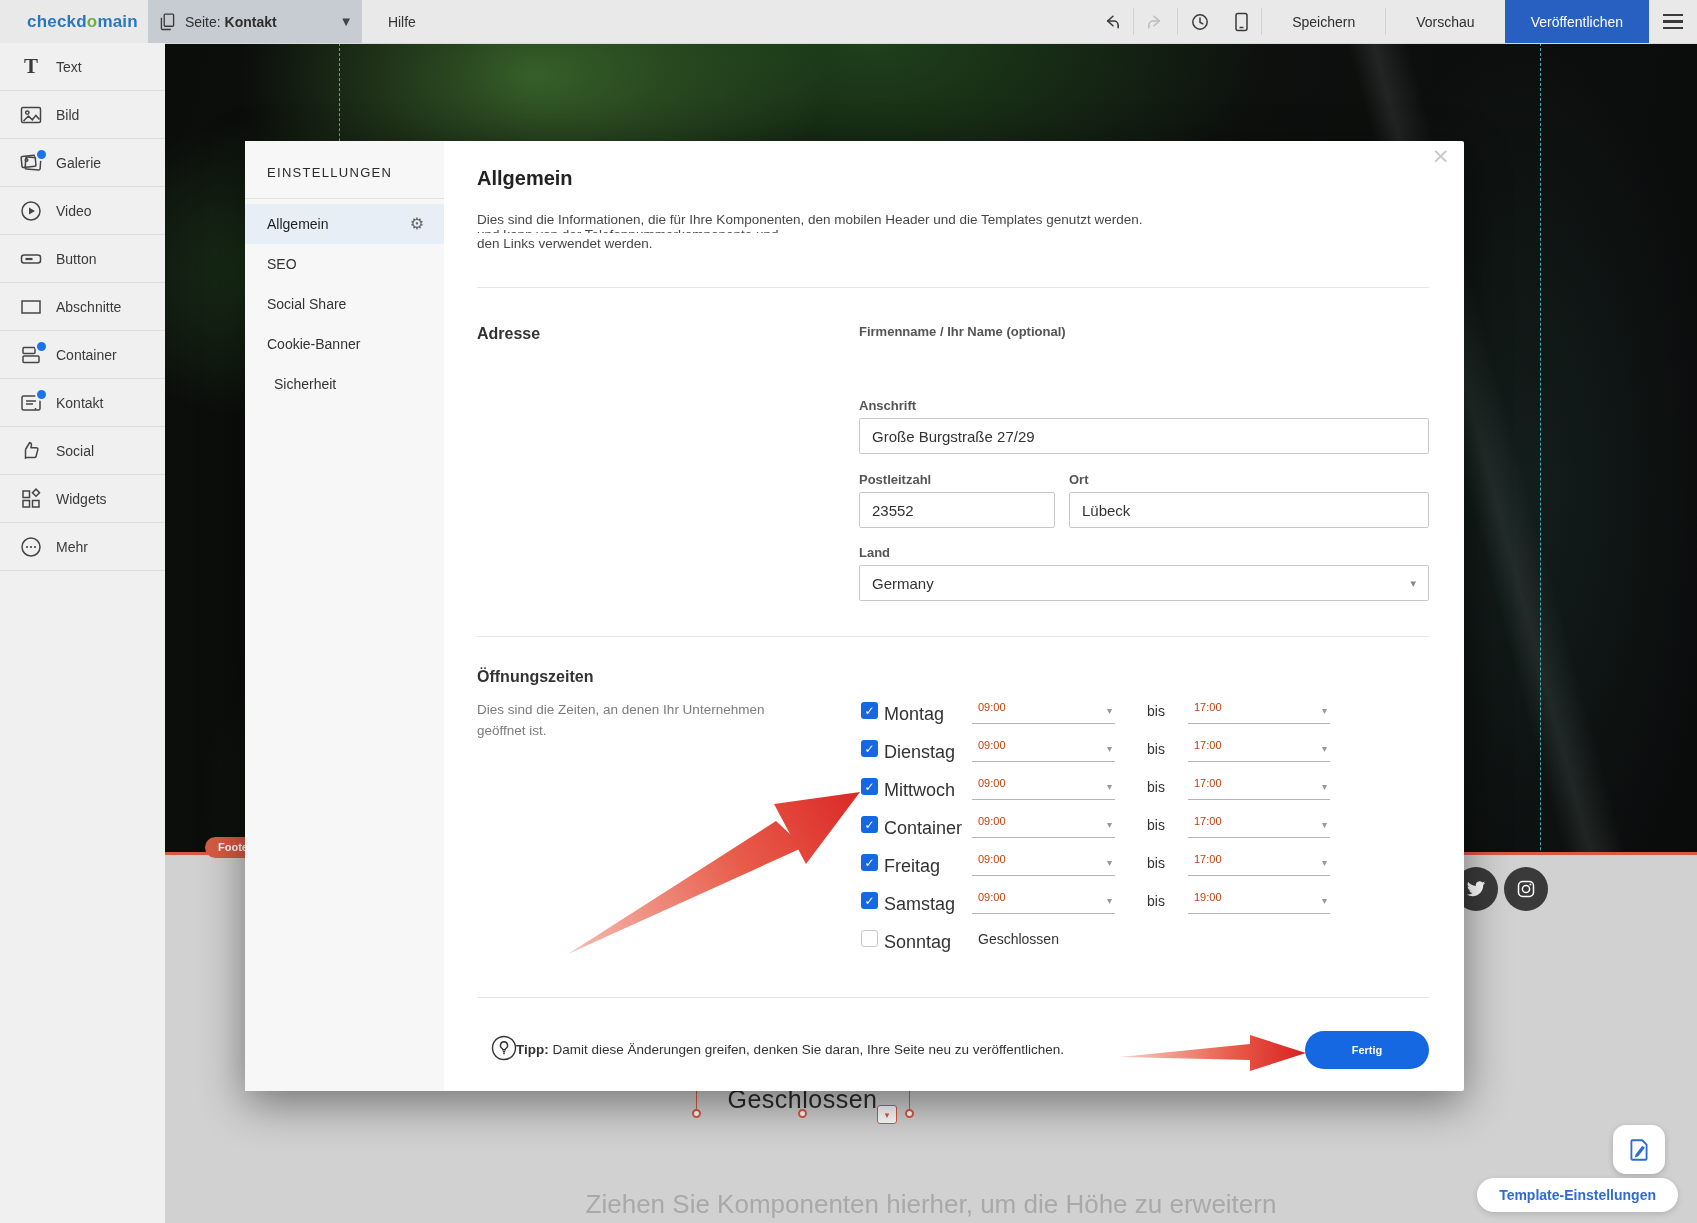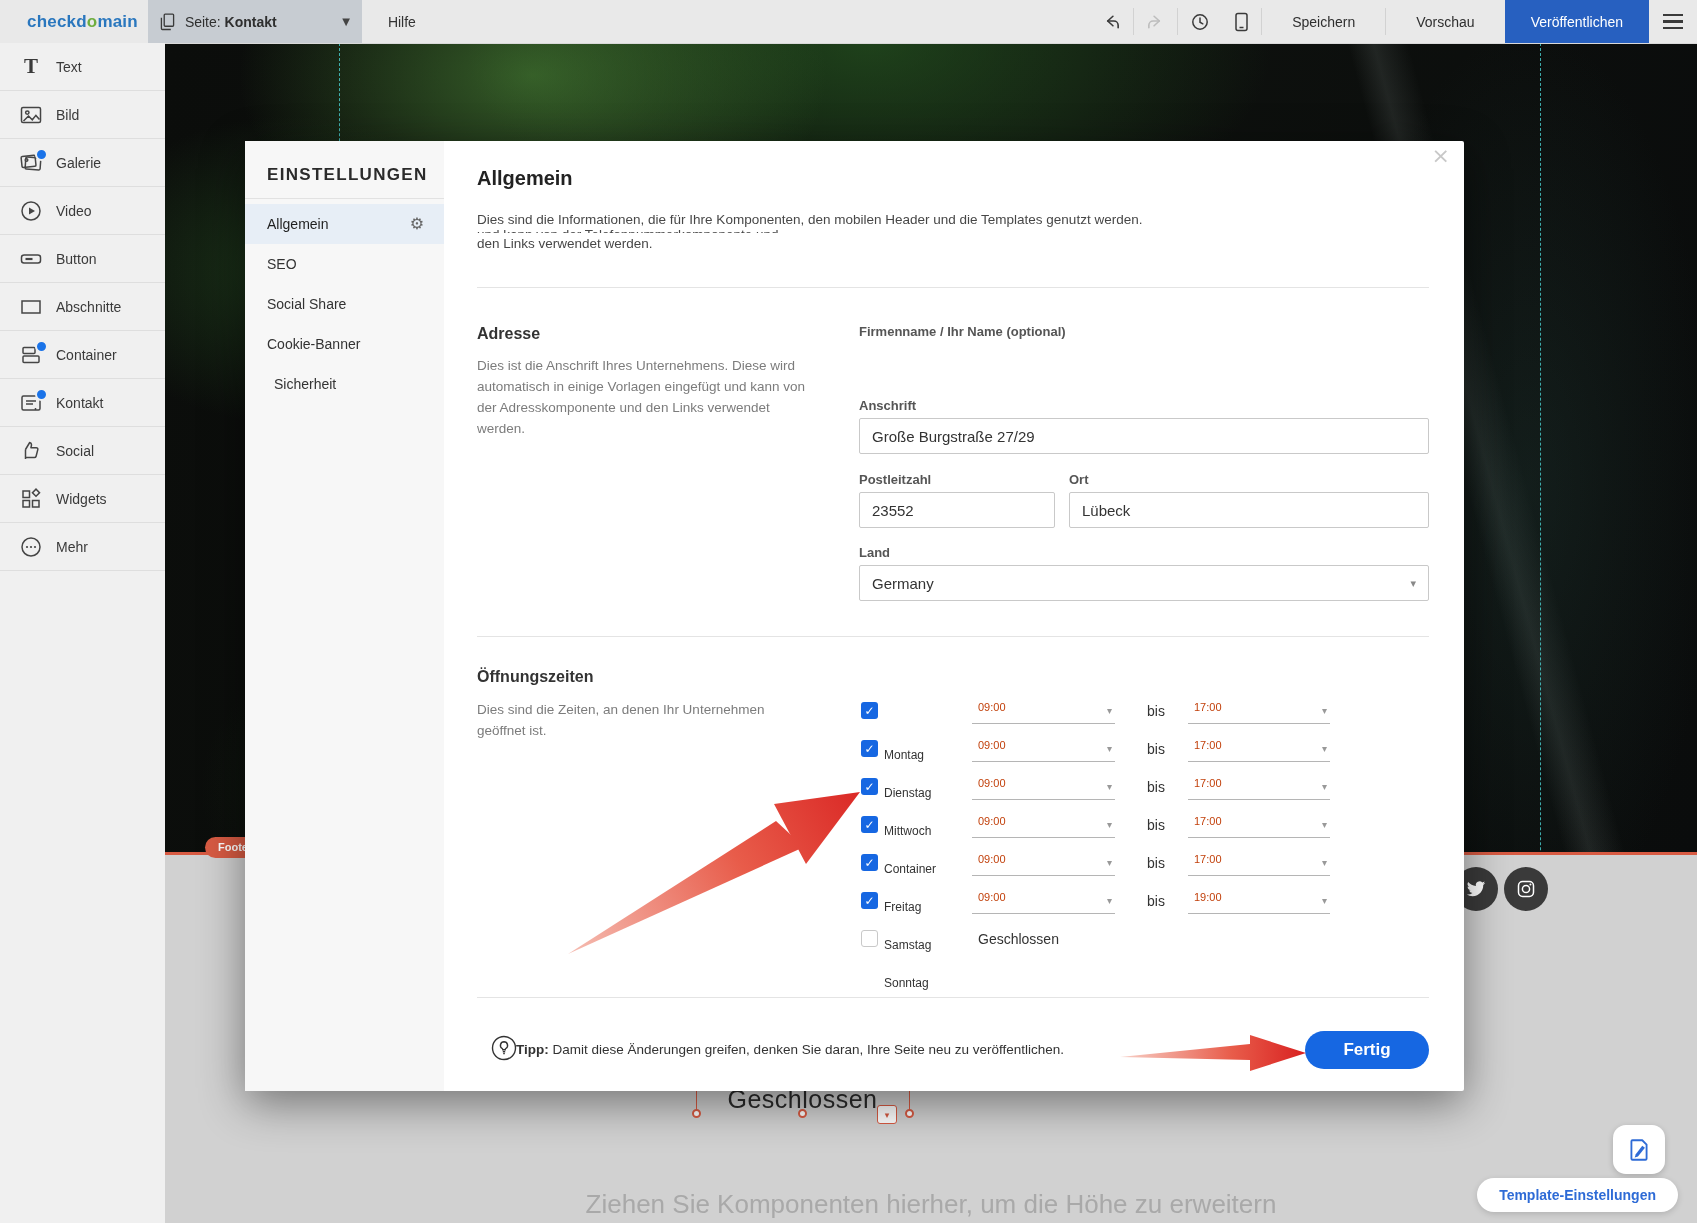--- a/index.html
+++ b/index.html
@@ -71,21 +71,21 @@
                justify-content:center;cursor:pointer;}
   .tpl-pill{position:absolute;right:19px;top:1135px;height:34px;padding:0 22px;background:#fff;
             border-radius:17px;box-shadow:0 2px 6px rgba(0,0,0,.15);display:flex;align-items:center;
             font-size:14px;font-weight:bold;color:#2e6bd6;cursor:pointer;}
 
   
   .modal{left:245px;top:141px;width:1219px;height:950px;background:#fff;z-index:20;
          box-shadow:0 12px 45px rgba(0,0,0,.45);border-radius:2px;}
   .m-close{position:absolute;right:14px;top:2px;font-size:22px;color:#c8c8c8;cursor:pointer;}
   .m-nav{position:absolute;left:0;top:0;width:199px;height:950px;background:#f7f7f7;}
-  .m-nav-title{position:absolute;left:22px;top:24px;font-size:17px;font-weight:bold;color:#2b2b2b;letter-spacing:1.3px;}
+  .m-nav-title{position:absolute;left:22px;top:24px;font-size:13px;font-weight:normal;color:#2b2b2b;letter-spacing:1.3px;}
   .m-nav-divider{position:absolute;left:0;top:57px;width:199px;border-top:1px solid #e2e2e2;}
   .m-nav-item{position:absolute;left:0;width:199px;height:40px;line-height:40px;padding-left:22px;
               box-sizing:border-box;font-size:14px;color:#333;cursor:pointer;}
   .m-nav-item.active{background:#e7eef6;color:#1f1f1f;}
   .m-nav-gear{position:absolute;right:20px;top:0;font-size:16px;color:#666;}
   .m-title{position:absolute;left:232px;top:26px;font-size:20px;font-weight:bold;color:#222;}
   .m-desc1{position:absolute;left:232px;top:71px;font-size:13.5px;color:#474747;white-space:nowrap;}
   .m-glitch{position:absolute;left:232px;top:86px;height:6px;overflow:hidden;font-size:13.5px;color:#474747;white-space:nowrap;}
   .m-desc2{position:absolute;left:232px;top:95px;font-size:13.5px;color:#474747;}
   .m-div{position:absolute;left:232px;width:952px;border-top:1px solid #e4e4e4;}
@@ -96,31 +96,31 @@
            font-family:"Liberation Sans",sans-serif;font-size:15px;color:#333;padding:0 12px;background:#fff;}
   .f-select{position:absolute;height:36px;border:1px solid #c9c9c9;border-radius:2px;box-sizing:border-box;
             display:flex;align-items:center;padding:0 12px;font-size:15px;color:#333;cursor:pointer;background:#fff;}
   .f-select .car{margin-left:auto;color:#888;font-size:11px;}
   .hours-rows{position:absolute;left:614px;top:557px;width:570px;height:266px;}
   .hrow{position:absolute;left:0;width:570px;height:26px;}
   .cb{position:absolute;left:2px;top:4px;width:17px;height:17px;border-radius:3px;background:#1667e2;
       display:flex;align-items:center;justify-content:center;cursor:pointer;box-sizing:border-box;}
   .cb .tick{color:#fff;font-size:12px;font-weight:bold;line-height:1;}
   .cb.off{background:#fff;border:1px solid #c9c9c9;}
-  .dlabel{position:absolute;left:25px;top:6px;font-size:12px;color:#333;margin-top:44px;}
+  .dlabel{position:absolute;left:25px;top:6px;font-size:18px;color:#333;}
   .tsel{position:absolute;top:0;width:143px;height:25px;border-bottom:1px solid #b5b5b5;cursor:pointer;}
   .tsel .tval{position:absolute;left:6px;top:3px;font-size:11px;color:#c2410c;}
   .tsel .car{position:absolute;right:3px;top:7px;font-size:10px;color:#999;}
   .bis{position:absolute;left:288px;top:5px;width:40px;text-align:left;font-size:14px;color:#333;}
   .closedlbl{position:absolute;left:119px;top:5px;font-size:14px;color:#333;}
   .m-tip-ico{position:absolute;left:246px;top:894px;}
   .m-tip{position:absolute;left:271px;top:901px;font-size:13.5px;color:#333;}
   .m-tip b{font-weight:bold;}
   .fertig{position:absolute;left:1060px;top:890px;width:124px;height:38px;border-radius:19px;background:#1667e2;
-          color:#fff;font-size:17px;font-weight:bold;display:flex;align-items:center;justify-content:center;cursor:pointer;}
+          color:#fff;font-size:11px;font-weight:bold;display:flex;align-items:center;justify-content:center;cursor:pointer;}
 
   .arrow{z-index:30;pointer-events:none;}
   svg{display:block;}
 </style>
 </head>
 <body>
 
 <div class="canvas abs">
   <div class="photo"></div>
   <div class="guide" style="left:174px;height:810px;"></div>
@@ -354,21 +354,20 @@
     <div class="m-nav-item" style="top:223px;padding-left:29px;">Sicherheit</div>
   </div>
 
   <div class="m-title">Allgemein</div>
   <div class="m-desc1">Dies sind die Informationen, die für Ihre Komponenten, den mobilen Header und die Templates genutzt werden.</div>
   <div class="m-glitch">und kann von der Telefonnummerkomponente und</div>
   <div class="m-desc2">den Links verwendet werden.</div>
   <div class="m-div" style="top:146px;"></div>
 
   <div class="sec-title" style="top:184px;">Adresse</div>
-  <div class="sec-desc" style="top:214px;">Dies ist die Anschrift Ihres Unternehmens. Diese wird automatisch in einige Vorlagen eingefügt und kann von der Adresskomponente und den Links verwendet werden.</div>
 
   <div class="f-label" style="left:614px;top:183px;">Firmenname / Ihr Name (optional)</div>
 
   <div class="f-label" style="left:614px;top:257px;">Anschrift</div>
   <input class="f-input" style="left: 614px; top: 277px; width: 570px;" value="Große Burgstraße 27/29">
 
   <div class="f-label" style="left:614px;top:331px;">Postleitzahl</div>
   <input class="f-input" style="left: 614px; top: 351px; width: 196px;" value="23552">
   <div class="f-label" style="left:824px;top:331px;">Ort</div>
   <input class="f-input" style="left: 824px; top: 351px; width: 360px;" value="Lübeck">

